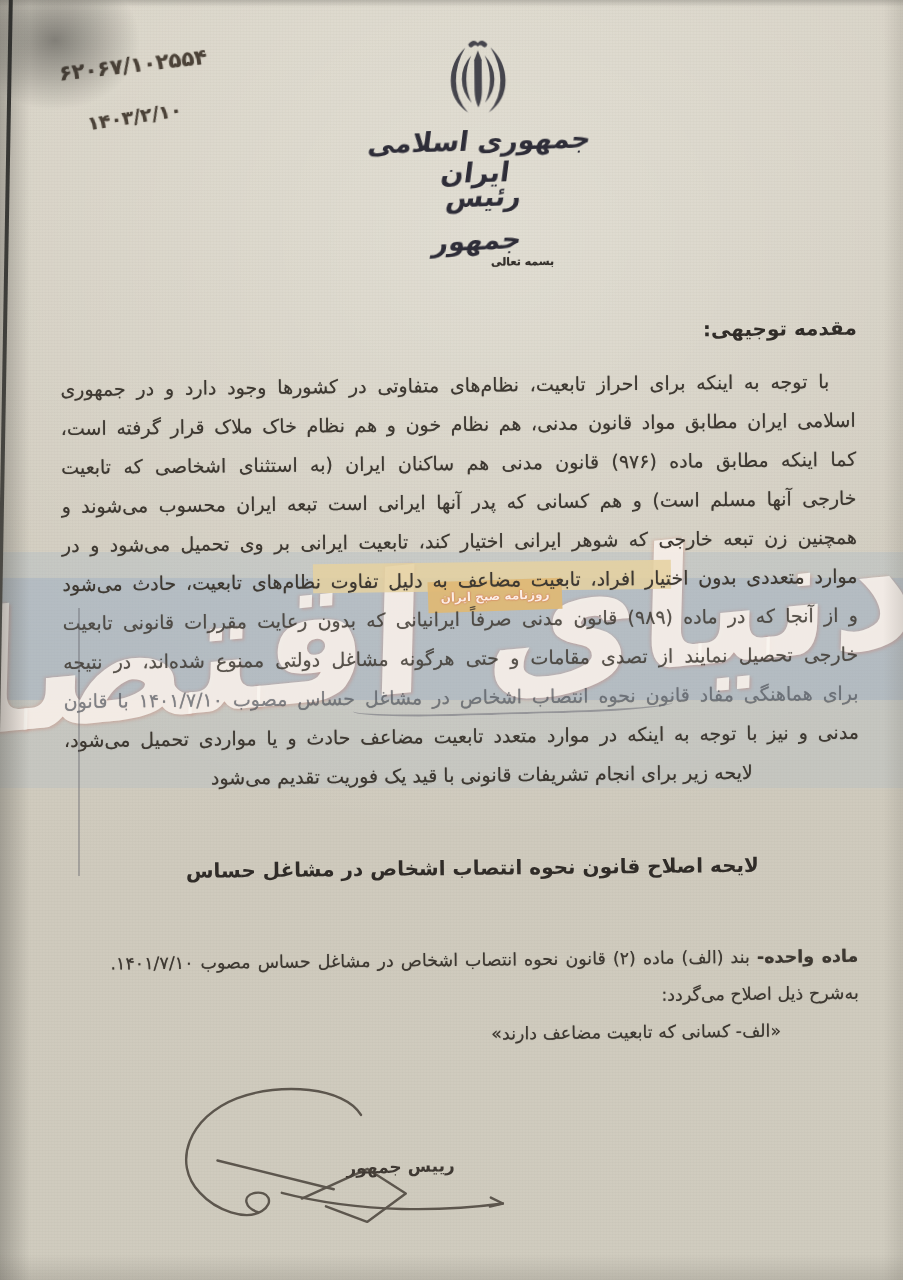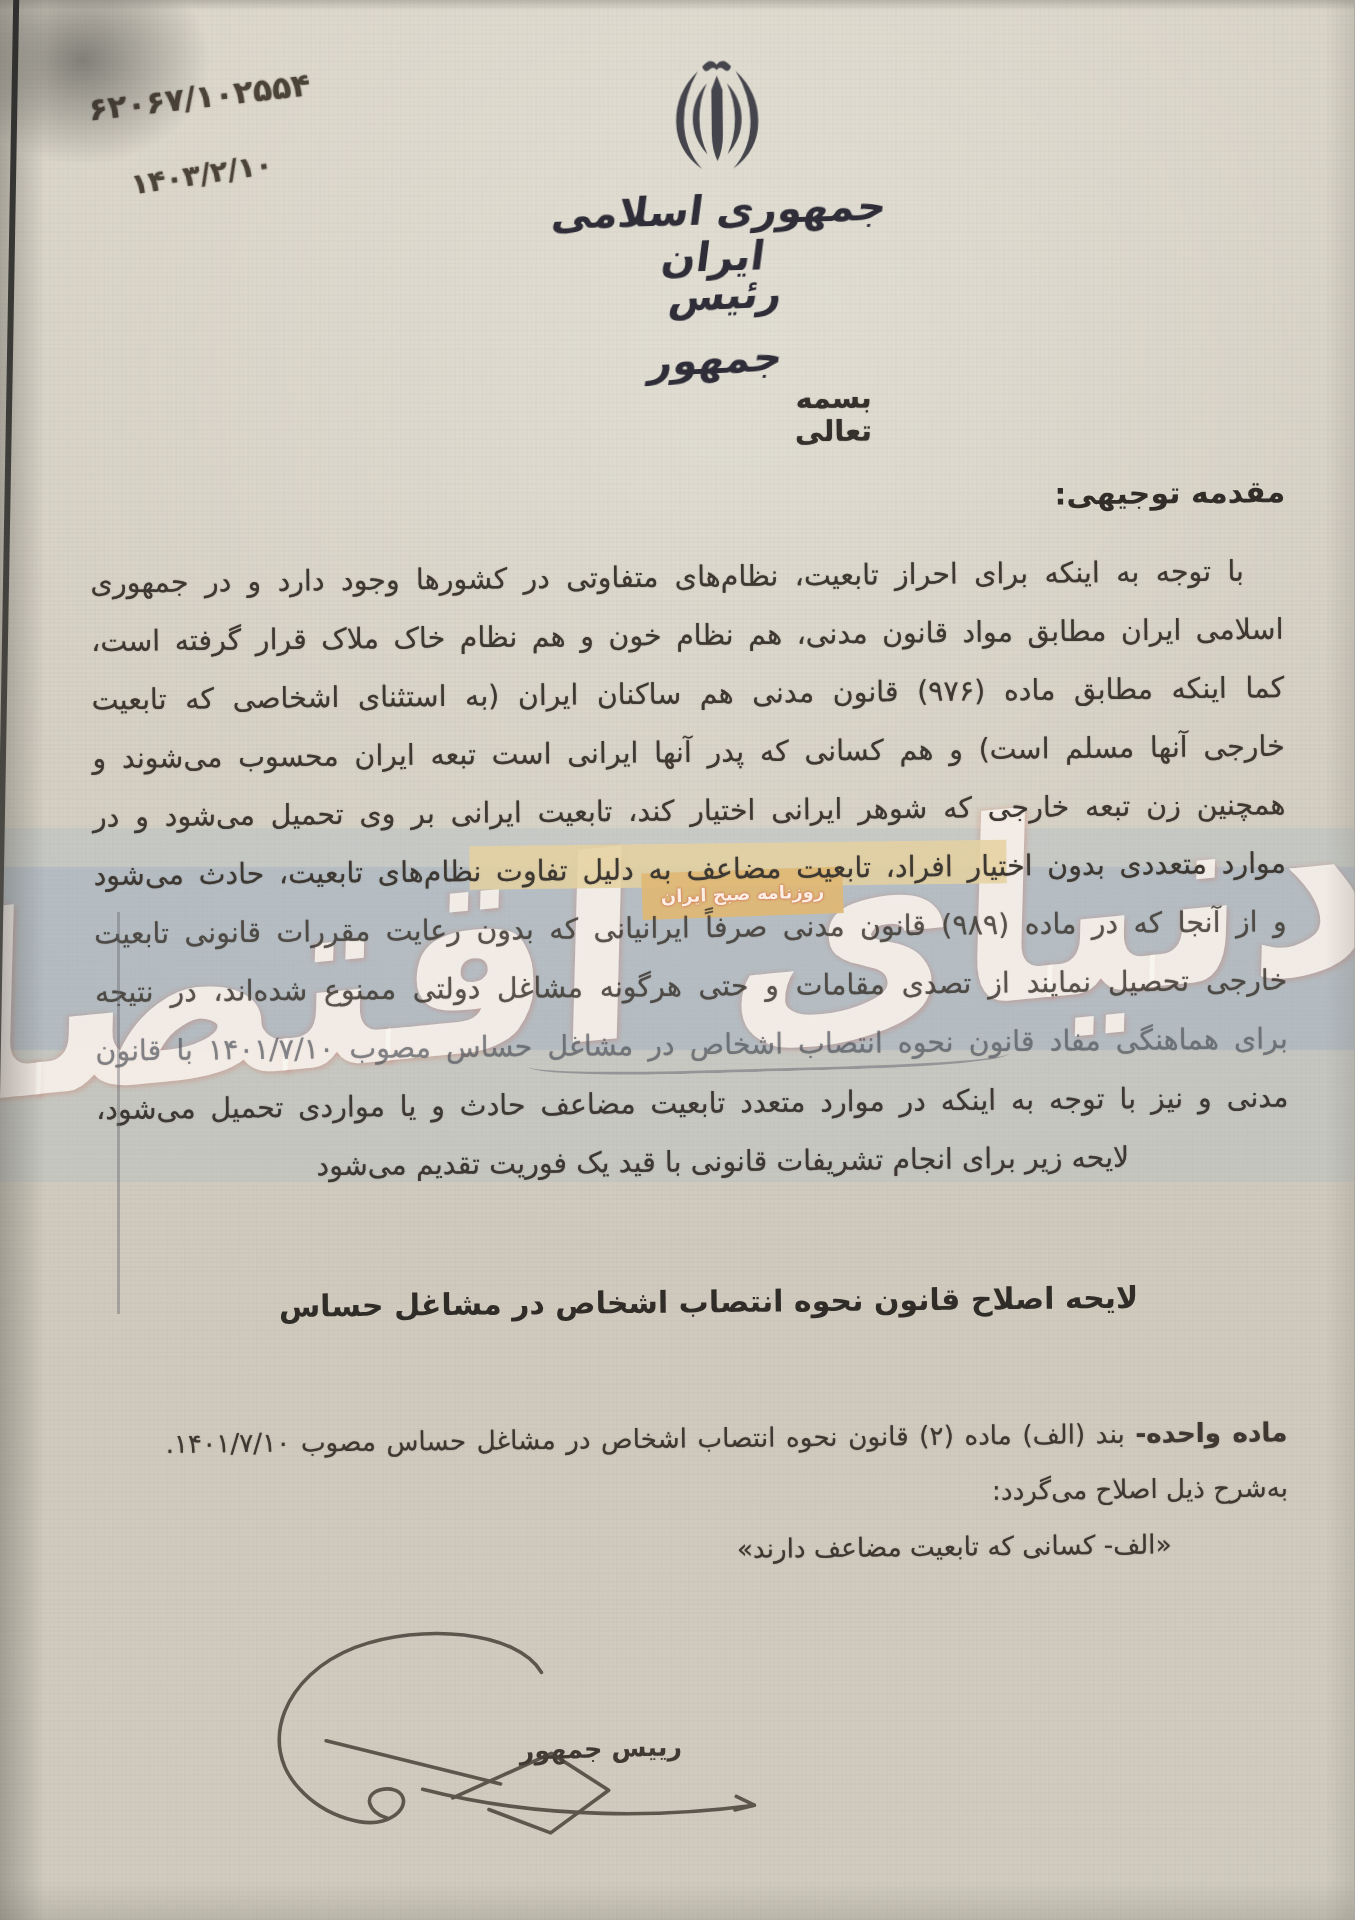--- a/index.html
+++ b/index.html
@@ -43,22 +43,22 @@
     font-size:19px;font-weight:bold;letter-spacing:2px;color:#4b4238;
     transform:rotate(-8deg);filter:blur(.3px);text-shadow:0 0 1px rgba(75,66,56,.8);}
   
   .emblem{position:absolute;left:447px;top:36px;width:74px;height:90px;opacity:.9;filter:blur(.3px);}
   .callig1{position:absolute;left:340px;top:126px;width:285px;text-align:center;
     font-size:27px;font-weight:bold;color:#2e2d38;letter-spacing:-1px;
     transform:skewX(-9deg) rotate(-1deg);filter:blur(.25px);}
   .callig2{position:absolute;left:415px;top:176px;width:140px;text-align:center;
     font-size:27px;font-weight:bold;color:#2e2d38;letter-spacing:-1px;line-height:1.6;
     transform:skewX(-11deg) rotate(-2deg);filter:blur(.25px);}
-  .bism{position:absolute;left:495px;top:256px;width:90px;text-align:right;
-    font-size:19px;font-weight:bold;color:#34302c;}
+  .bism{position:absolute;left:495px;top:256px;width:90px;text-align:left;
+    font-size:11px;font-weight:bold;color:#34302c;}
   .intro-h{position:absolute;right:43px;top:320px;font-size:20px;font-weight:bold;color:#312d29;}
   
   .bodywrap{position:absolute;right:45px;top:366px;width:795px;direction:rtl;}
   .bline{font-size:19px;line-height:39px;white-space:normal;
     text-align:justify;text-align-last:justify;color:#3d3831;
     text-shadow:0 0 .8px rgba(70,62,55,.7);}
   .bline:first-child{padding-right:26px;}
   .bline:nth-child(7),.bline:nth-child(8){opacity:.85;}
   .bline:nth-child(9){opacity:.68;color:#4a4f58;}
   .bline:last-child{text-align:center;text-align-last:center;padding-left:40px;}

